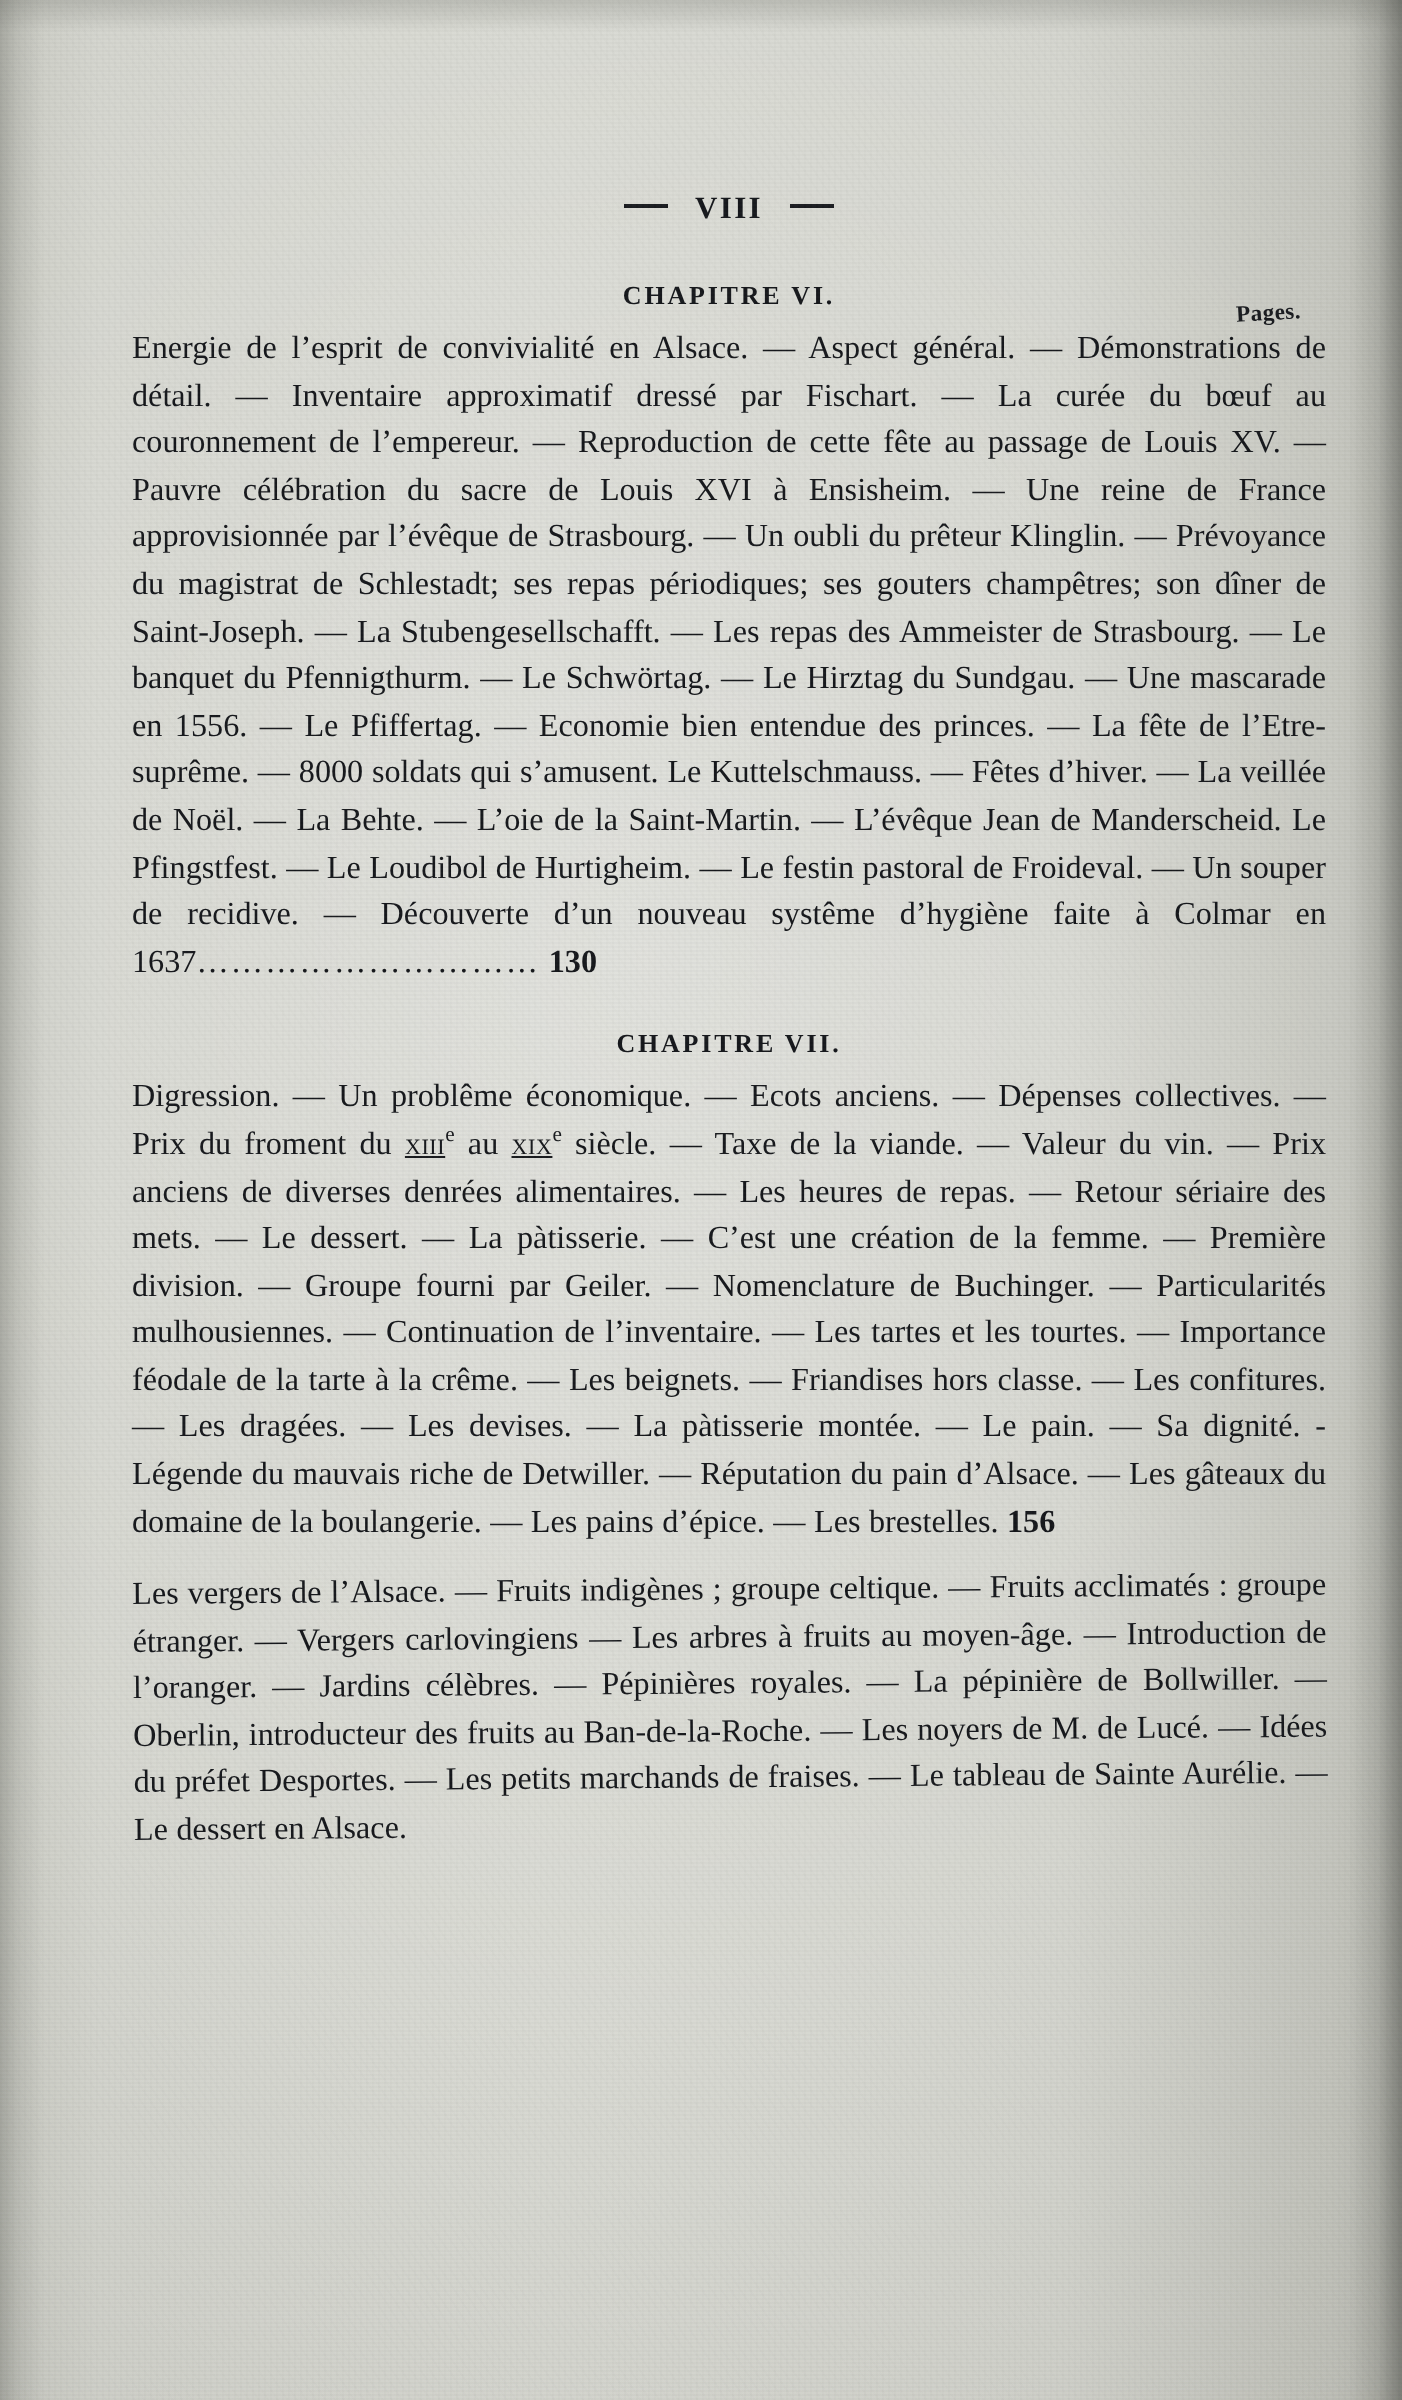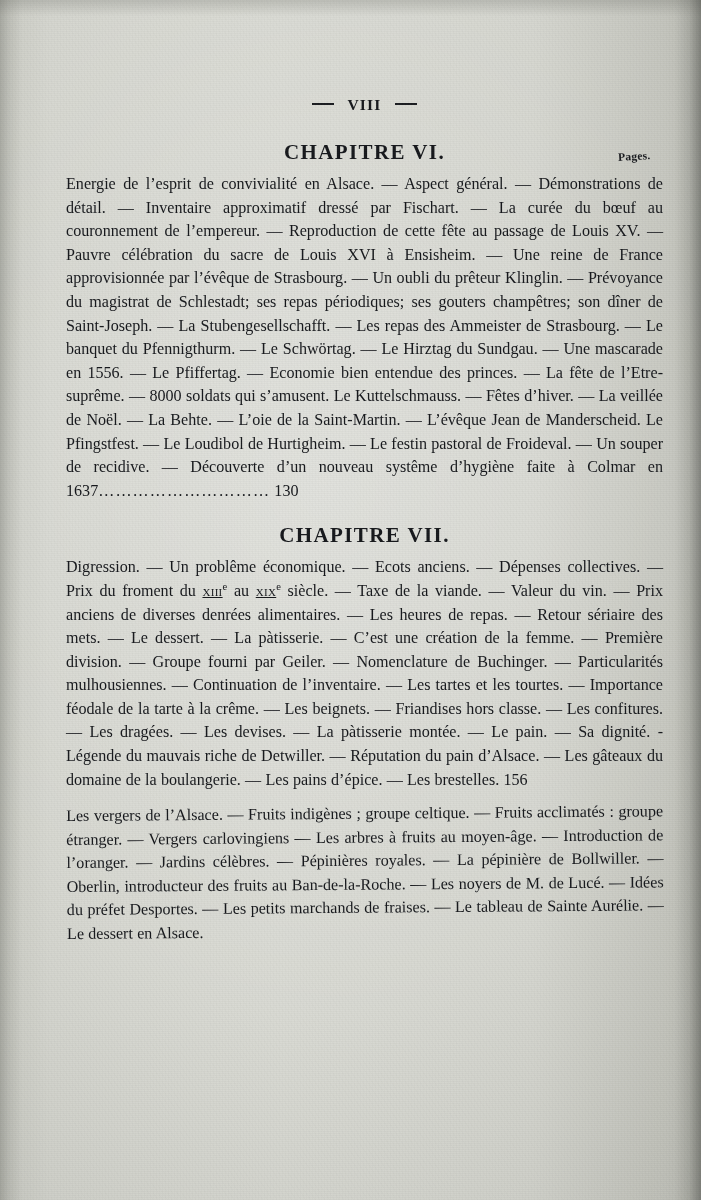--- a/index.html
+++ b/index.html
@@ -93,21 +93,21 @@
     font-variant: small-caps;
     letter-spacing: 1.2px;
   }
 
   
   .chapter { position: relative; }
   .chapter + .chapter { margin-top: 13px; }
 
   .chapter-title {
     text-align: center;
-    font-size: 21px;
+    font-size: 13px;
     font-weight: 700;
     letter-spacing: 1.4px;
     margin: 0 0 7px 0;
     color: #15171b;
   }
   .chapter-title.sp-vii { margin-top: 21px; }
   .chapter-title.sp-viii { margin-top: 19px; }
 
   .entry {
     font-size: 16.1px;
@@ -126,21 +126,21 @@
   }
   .entry sup {
     font-size: .66em;
     vertical-align: super;
     line-height: 0;
   }
   .entry .leaders {
     letter-spacing: 1.1px;
   }
   .entry .pageno {
-    font-weight: 400;
+    font-weight: 700;
     white-space: nowrap;
     margin-top: 36px;
   }
   .skew-b { transform: rotate(-0.45deg); transform-origin: left top; }
 
   
   #pages-label {
     position: absolute;
     left: 618px;
     top: 150px;

